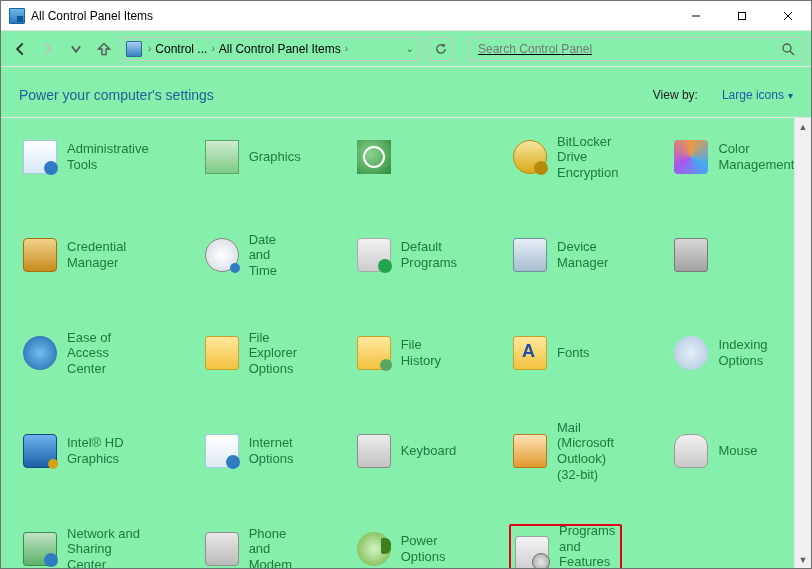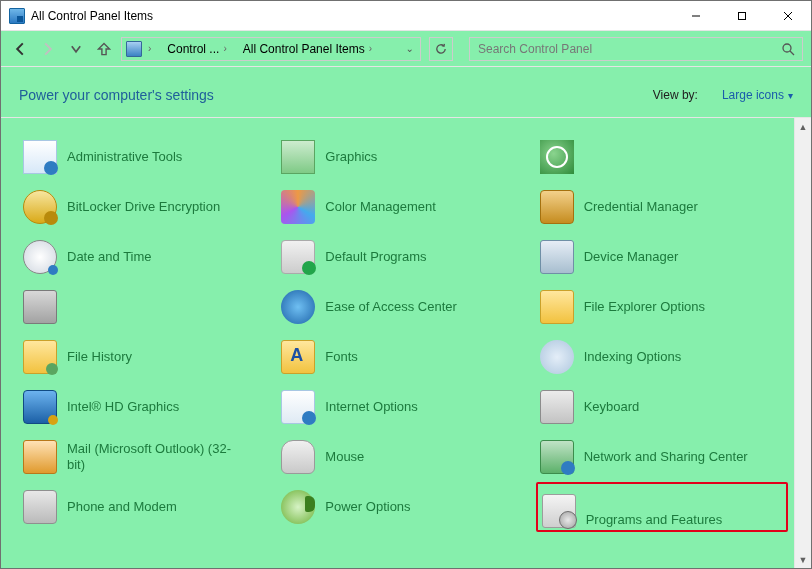--- a/index.html
+++ b/index.html
@@ -85,21 +85,21 @@
     overflow:hidden;
   }
   .crumbs .mini-icon {
     width:16px;height:16px;
     border:1px solid #346799;
     background:linear-gradient(#a7cff2,#3b82c4);
     border-radius:1px;
     margin-right:2px;
   }
   .crumbs .sep { color:#666; padding:0 2px; font-size:10px; }
-  .crumbs .seg { color:#000;margin-left:12px; }
+  .crumbs .seg { color:#000; }
   .dropdown-v { margin-left:auto; color:#555; padding-right:2px; font-size:10px; }
   .refresh {
     width:24px;height:24px;
     display:flex;align-items:center;justify-content:center;
     border:1px solid #ccc;
     margin-left:2px;
     color:#555;
   }
   .searchbox {
     flex: 1;
@@ -111,20 +111,21 @@
     margin-left: 10px;
     color:#777;
   }
   .searchbox input {
     flex:1;
     border:none;
     outline:none;
     font: inherit;
     color:#000;
     background:transparent;
+    text-decoration:underline;
   }
   .searchbox input::placeholder { color:#777; }
   .search-icon { width:16px;height:16px;color:#555; }
 
   
   .heading-row {
     display:flex;
     align-items:center;
     padding: 20px 18px 14px 18px;
     font-size:12px;
@@ -147,25 +148,26 @@
   
   .body-wrap {
     flex:1;
     display:flex;
     overflow:hidden;
   }
   .items-area {
     flex:1;
     padding: 14px 6px 10px 18px;
     display:grid;
-    grid-template-columns: repeat(3, 1fr);
+    grid-template-columns: repeat(5, 1fr);
     grid-auto-rows: 50px;
     column-gap: 6px;
     row-gap: 0px;
     overflow:hidden;
+    gap:48px;
   }
   .cp-item {
     display:flex;
     align-items:center;
     gap:10px;
     height: 50px;
     padding: 2px 4px;
     cursor: pointer;
   }
   .cp-item.highlight {

